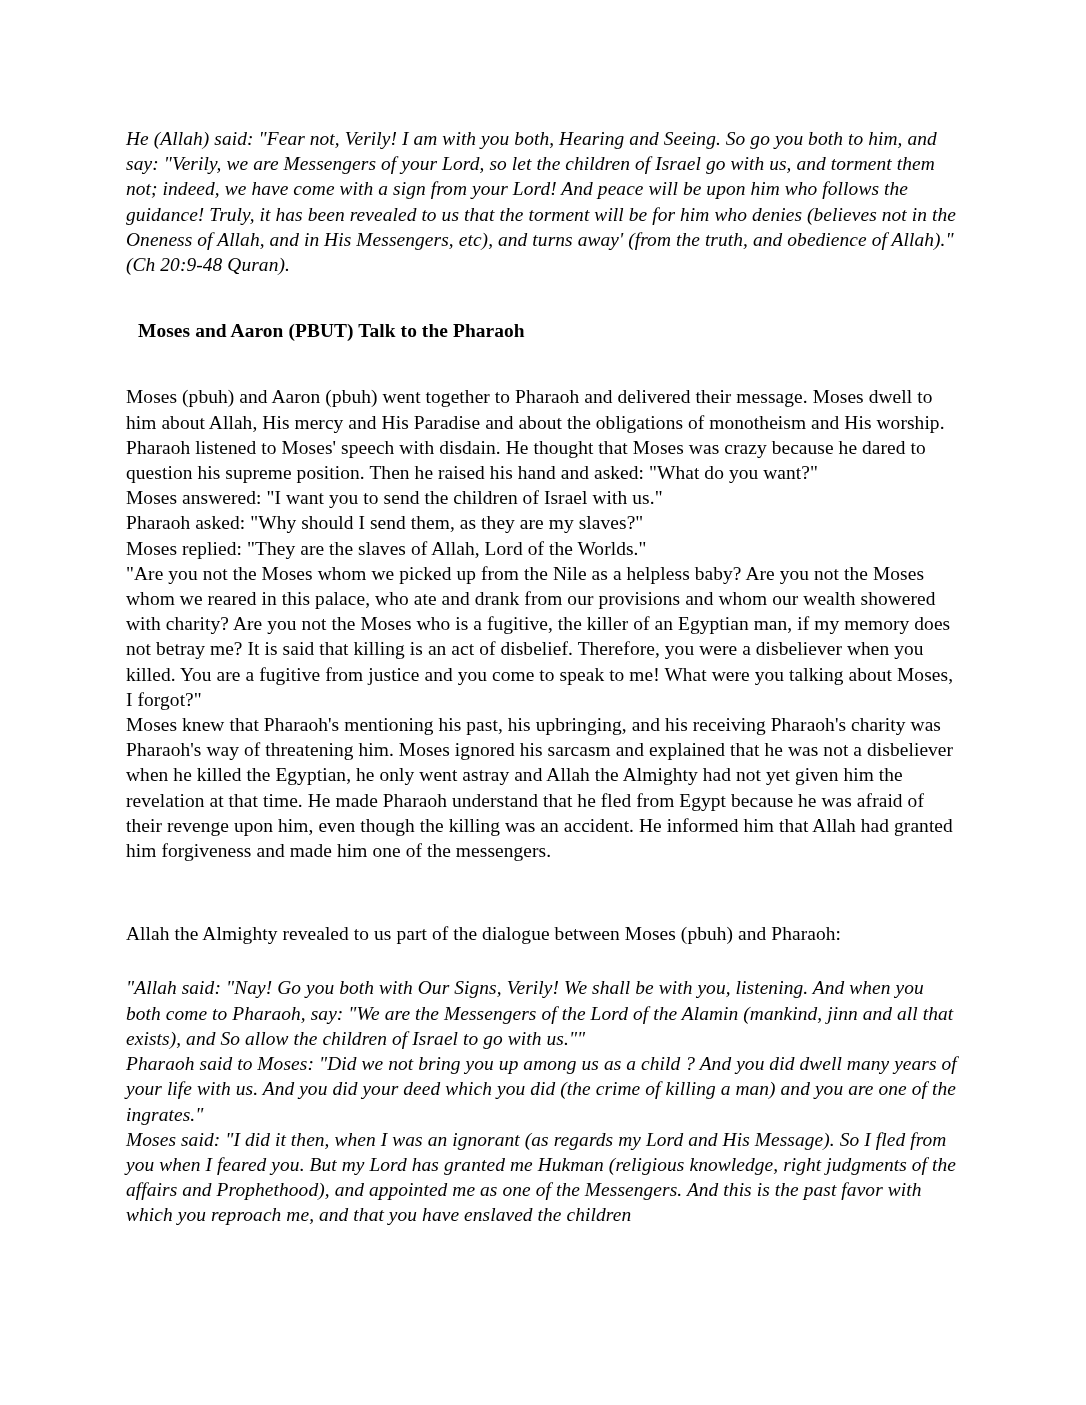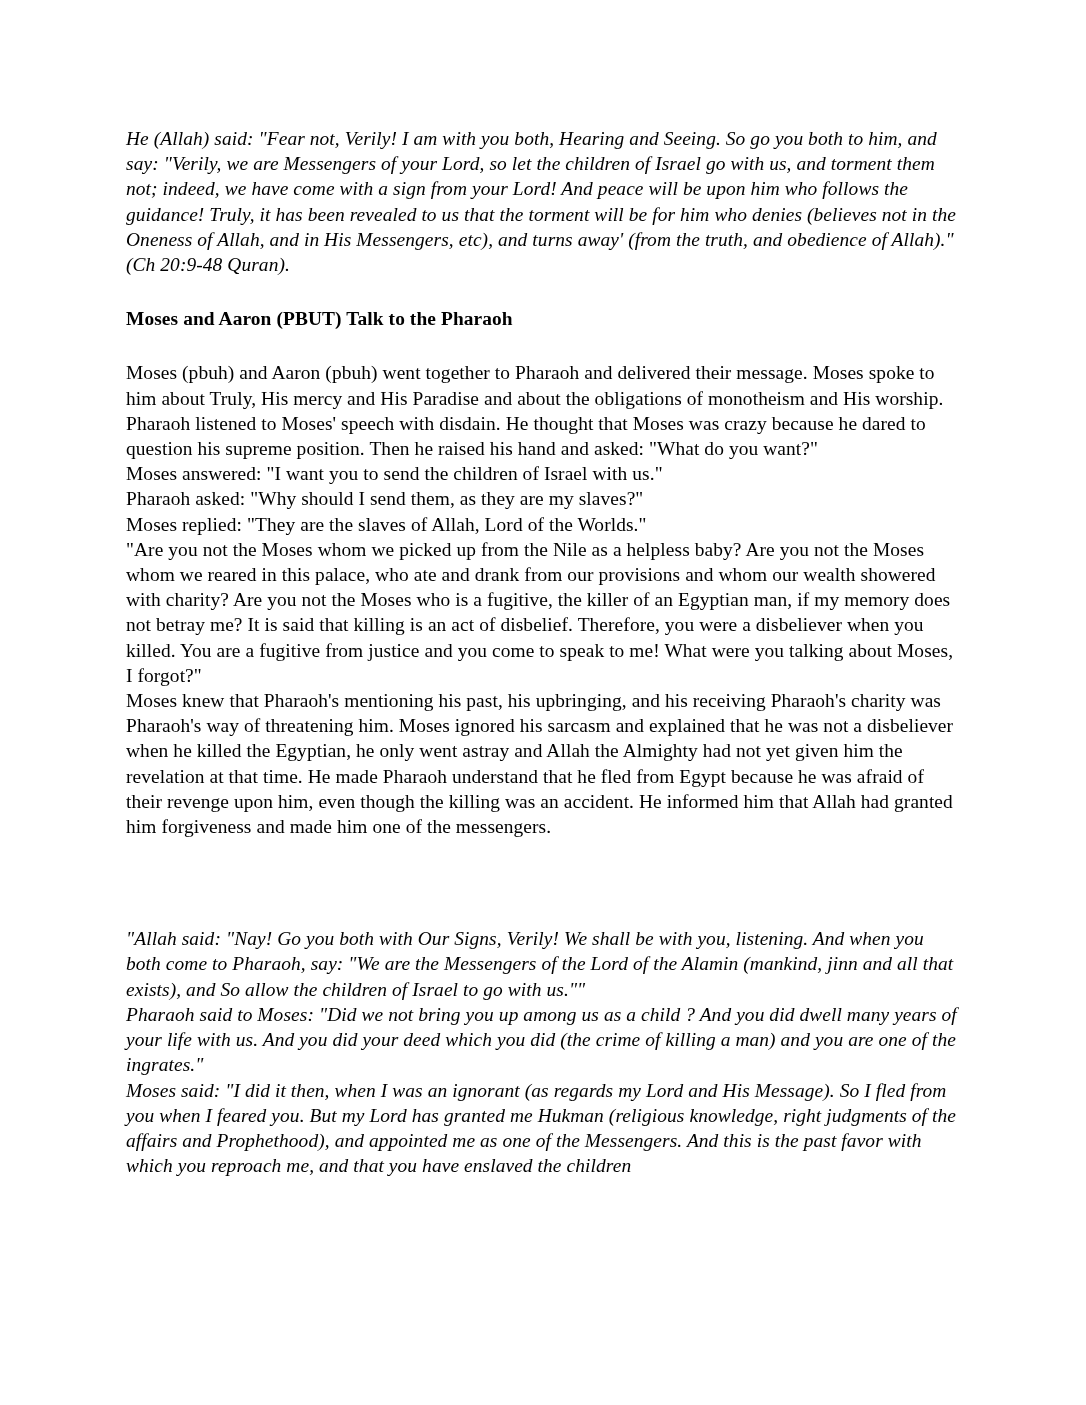--- a/index.html
+++ b/index.html
@@ -44,21 +44,21 @@
     font-style: normal;
   }
 
   h2.heading {
     font-family: "Liberation Serif", "DejaVu Serif", serif;
     font-size: 19.4px;
     line-height: 25.2px;
     font-weight: bold;
     font-style: normal;
     color: #000000;
-    margin: 0;
+    margin: 12px;
     letter-spacing: 0.005em;
   }
 
   
   .gap-quote-to-heading { height: 29px; }
   .gap-heading-to-body  { height: 29px; }
   .gap-body-to-heading  { height: 29px; }
   .gap-heading-to-intro { height: 29px; }
   .gap-intro-to-quote   { height: 29px; }
 
@@ -72,40 +72,41 @@
   <div class="content">
 
     <p class="para quote block">He (Allah) said: "Fear not, Verily! I am with you both, Hearing and Seeing. So go you both to him, and say: "Verily, we are Messengers of your Lord, so let the children of Israel go with us, and torment them not; indeed, we have come with a sign from your Lord! And peace will be upon him who follows the guidance! Truly, it has been revealed to us that the torment will be for him who denies (believes not in the Oneness of Allah, and in His Messengers, etc), and turns away' (from the truth, and obedience of Allah)." (Ch 20:9-48 Quran).</p>
 
     <div class="gap-quote-to-heading"></div>
 
     <h2 class="heading">Moses and Aaron (PBUT) Talk to the Pharaoh</h2>
 
     <div class="gap-heading-to-body"></div>
 
-    <p class="para body-text block">Moses (pbuh) and Aaron (pbuh) went together to Pharaoh and delivered their message. Moses spoke to him about Truly, His mercy and His Paradise and about the obligations of monotheism and His worship.</p>
+    <p class="para body-text block">Moses (pbuh) and Aaron (pbuh) went together to Pharaoh and delivered their message. Moses dwell to him about Allah, His mercy and His Paradise and about the obligations of monotheism and His worship.</p>
 
     <p class="para body-text block">Pharaoh listened to Moses' speech with disdain. He thought that Moses was crazy because he dared to question his supreme position. Then he raised his hand and asked: "What do you want?"</p>
 
     <p class="para body-text block">Moses answered: "I want you to send the children of Israel with us."</p>
 
     <p class="para body-text block">Pharaoh asked: "Why should I send them, as they are my slaves?"</p>
 
     <p class="para body-text block">Moses replied: "They are the slaves of Allah, Lord of the Worlds."</p>
 
 
     <p class="para body-text block">"Are you not the Moses whom we picked up from the Nile as a helpless baby? Are you not the Moses whom we reared in this palace, who ate and drank from our provisions and whom our wealth showered with charity? Are you not the Moses who is a fugitive, the killer of an Egyptian man, if my memory does not betray me? It is said that killing is an act of disbelief. Therefore, you were a disbeliever when you killed. You are a fugitive from justice and you come to speak to me! What were you talking about Moses, I forgot?"</p>
 
     <p class="para body-text block">Moses knew that Pharaoh's mentioning his past, his upbringing, and his receiving Pharaoh's charity was Pharaoh's way of threatening him. Moses ignored his sarcasm and explained that he was not a disbeliever when he killed the Egyptian, he only went astray and Allah the Almighty had not yet given him the revelation at that time. He made Pharaoh understand that he fled from Egypt because he was afraid of their revenge upon him, even though the killing was an accident. He informed him that Allah had granted him forgiveness and made him one of the messengers.</p>
 
     <div class="gap-body-to-heading"></div>
 
 
     <div class="gap-heading-to-intro"></div>
 
+    <p class="para body-text block">Allah the Almighty revealed to us part of the dialogue between Moses (pbuh) and Pharaoh:</p>
 
     <div class="gap-intro-to-quote"></div>
 
     <p class="para quote block">"Allah said: "Nay! Go you both with Our Signs, Verily! We shall be with you, listening. And when you both come to Pharaoh, say: "We are the Messengers of the Lord of the Alamin (mankind, jinn and all that exists), and So allow the children of Israel to go with us.""</p>
 
     <p class="para quote block">Pharaoh said to Moses: "Did we not bring you up among us as a child ? And you did dwell many years of your life with us. And you did your deed which you did (the crime of killing a man) and you are one of the ingrates."</p>
 
     <p class="para quote block">Moses said: "I did it then, when I was an ignorant (as regards my Lord and His Message). So I fled from you when I feared you. But my Lord has granted me Hukman (religious knowledge, right judgments of the affairs and Prophethood), and appointed me as one of the Messengers. And this is the past favor with which you reproach me, and that you have enslaved the children</p>
 
   </div>

